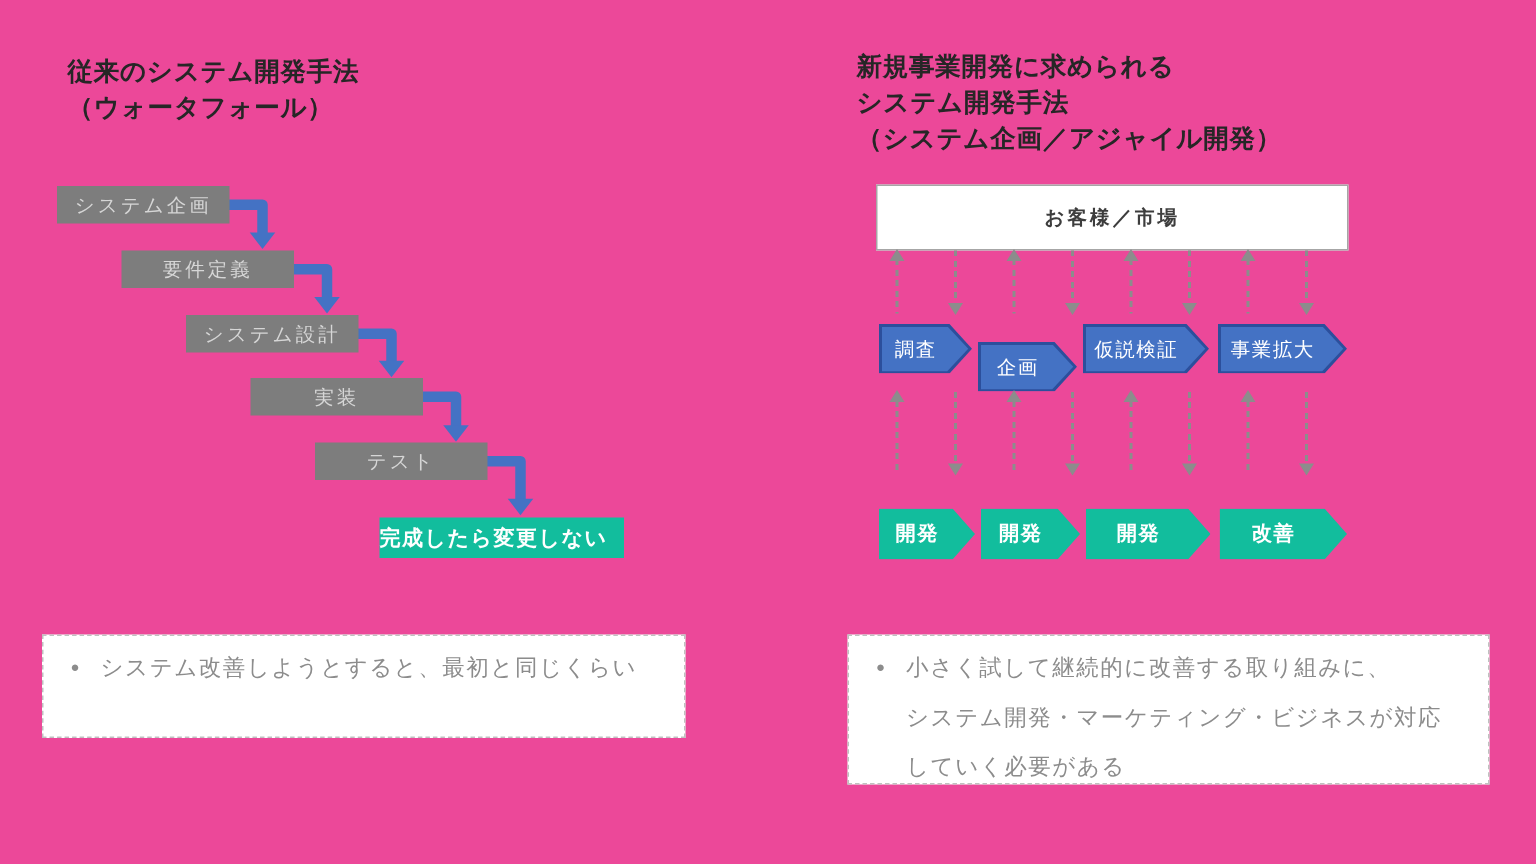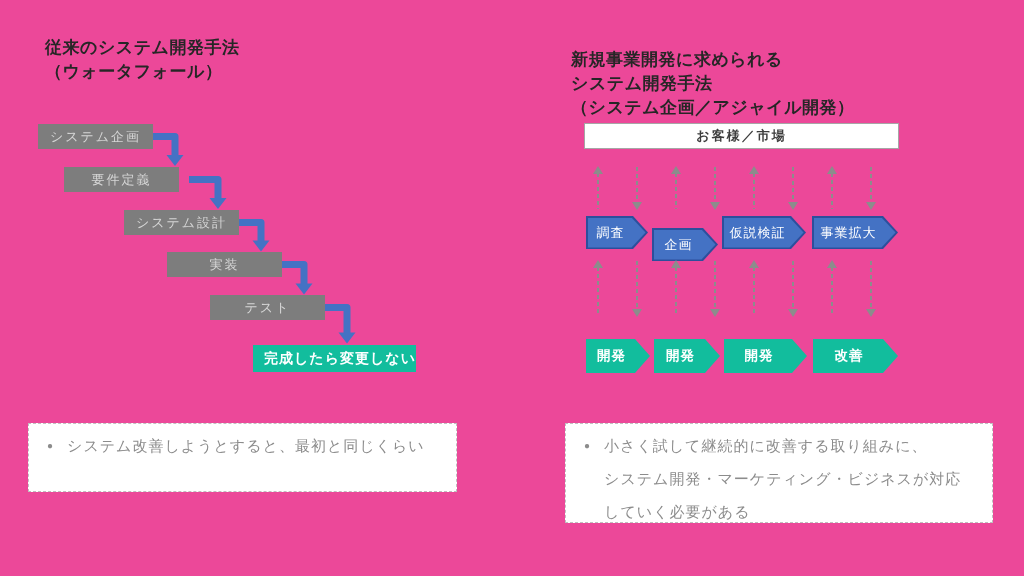--- a/index.html
+++ b/index.html
@@ -3,33 +3,33 @@
 <meta charset="utf-8">
 <style>
   * { margin:0; padding:0; box-sizing:border-box; }
   html,body { width:1024px; height:576px; background:#ffffff; overflow:hidden;
               font-family:"Liberation Sans","DejaVu Sans",sans-serif; }
   .slide { position:relative; width:1024px; height:576px; background:#ec4899; }
 
   
   .title { position:absolute; font-size:17px; font-weight:700; color:#262626; line-height:24px; letter-spacing:0.5px; }
   .title-left  { left:45px;  top:36px; }
-  .title-right { left:571px; top:48px; }
+  .title-right { left:571px; top:33px; }
 
   
   .wf-connectors { position:absolute; left:0; top:0; z-index:1; }
   .wf-box { position:absolute; z-index:2; width:115px; height:25px; background:#7d7d7d;
             color:#d6d6d6; font-size:13px; letter-spacing:2px;
             display:flex; align-items:center; justify-content:center; }
   .wf-final { position:absolute; z-index:2; left:253px; top:345px; width:163px; height:27px;
               background:#12bd9d; color:#ffffff; font-size:14px; font-weight:700; letter-spacing:1px;
-              display:flex; align-items:center; justify-content:flex-end; }
-
-  
-  .market-box { position:absolute; left:584px; top:123px; width:315px; height:26px;
+              display:flex; align-items:center; justify-content:flex-start; }
+
+  
+  .market-box { position:absolute; left:584px; top:123px; width:315px; height:44px;
                 border:1px solid #a6a6a6; background:#fff; color:#3d3d3d;
                 font-size:13px; font-weight:700; letter-spacing:2px;
                 display:flex; align-items:center; justify-content:center; }
 
   
   .arrow-row { position:absolute; left:584px; width:316px; }
   .dash-arrow { position:absolute; top:0; bottom:0; width:12px; }
   .dash-line { position:absolute; left:5px; width:2px;
                background:repeating-linear-gradient(to bottom,#8c8c8c 0 4px,transparent 4px 7px); }
   .up .dash-line   { top:7px; bottom:1px; }
@@ -81,21 +81,21 @@
       <polygon points="209.5,198 226.5,198 218,209"></polygon>
       <polygon points="252.5,240.5 269.5,240.5 261,251.5"></polygon>
       <polygon points="295.5,283.5 312.5,283.5 304,294.5"></polygon>
       <polygon points="338.5,332.5 355.5,332.5 347,343.5"></polygon>
     </g>
   </svg>
 
   <div class="wf-box" style="left:38px;top:124px">
     <span>システム企画</span>
   </div>
-  <div class="wf-box" style="left:64px;top:167px">
+  <div class="wf-box" style="left:81px;top:167px">
     <span>要件定義</span>
   </div>
   <div class="wf-box" style="left:124px;top:210px">
     <span>システム設計</span>
   </div>
   <div class="wf-box" style="left:167px;top:252px">
     <span>実装</span>
   </div>
   <div class="wf-box" style="left:210px;top:295px">
     <span>テスト</span>

